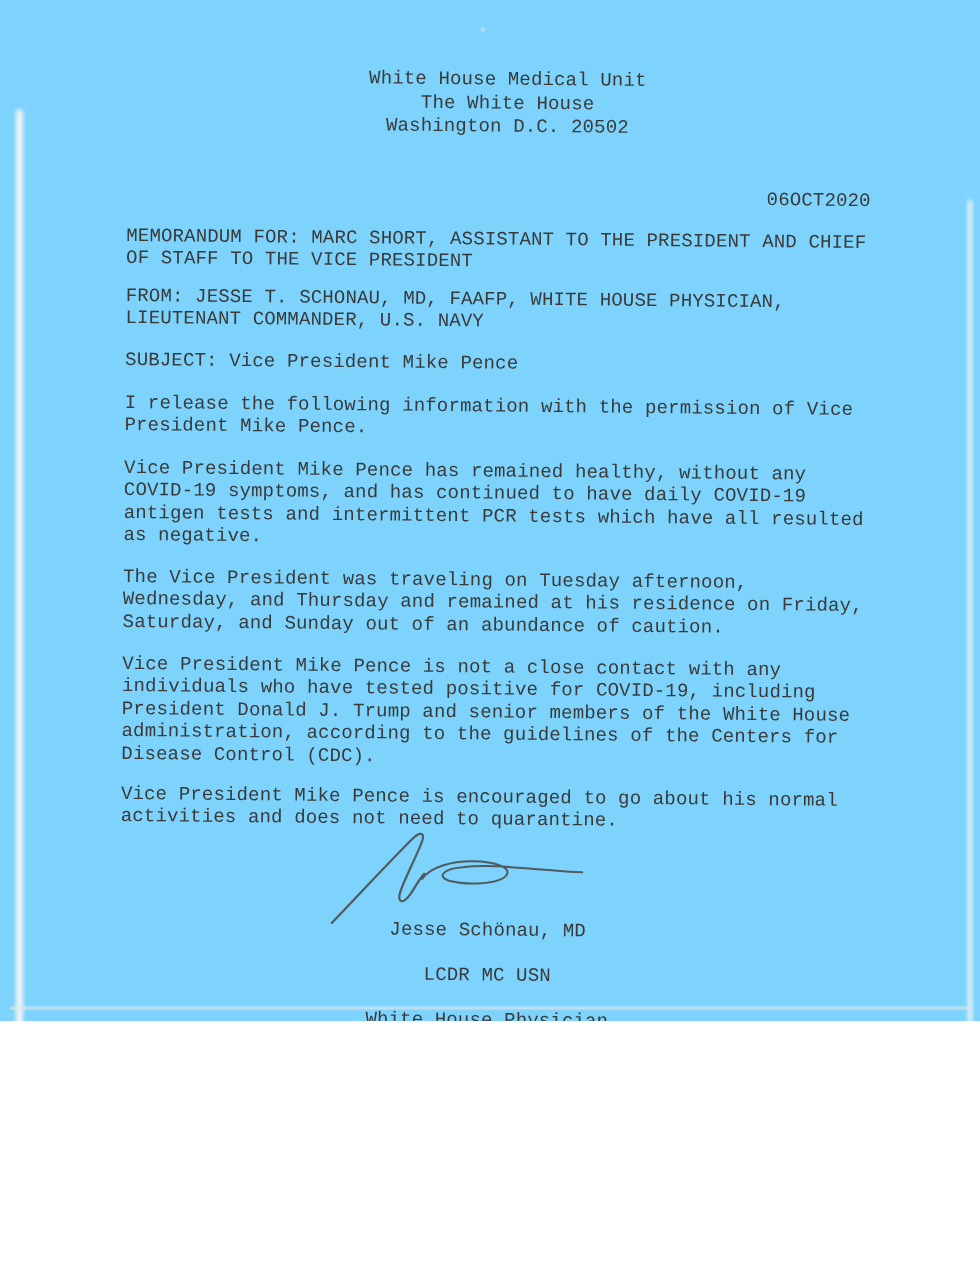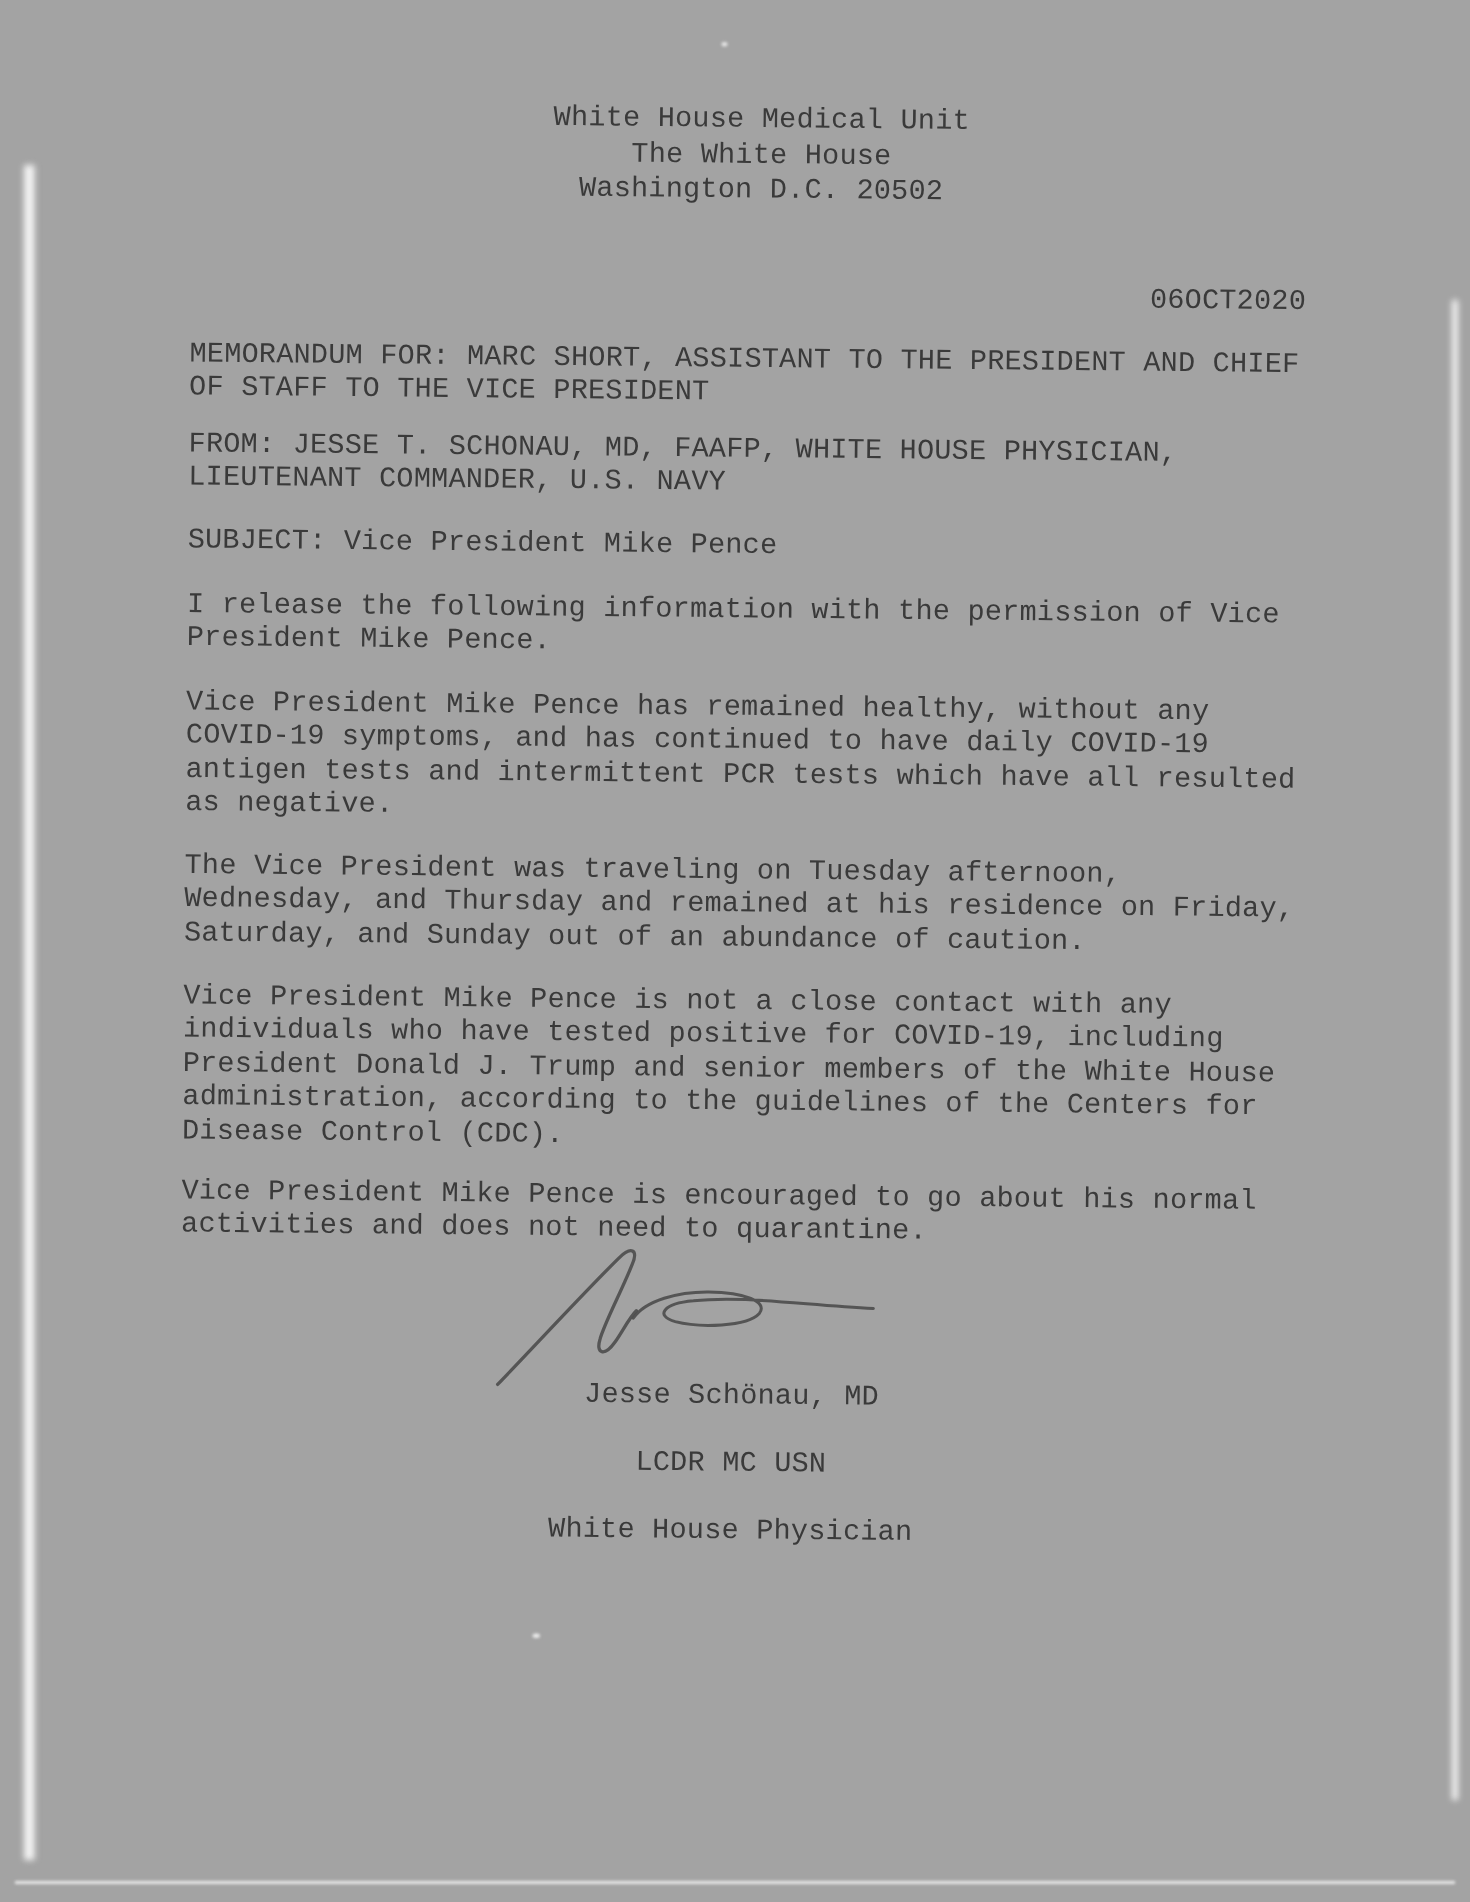--- a/index.html
+++ b/index.html
@@ -3,22 +3,22 @@
 <meta charset="utf-8">
 <style>
   html, body {
     margin: 0;
     padding: 0;
     background: #ffffff;
   }
   .page {
     position: relative;
     width: 980px;
-    height: 1268px;
-    background: #a3a3a3;
+    height: 1021px;
+    background: #7dd3fc;
     overflow: hidden;
     font-family: "Liberation Mono", "DejaVu Sans Mono", monospace;
     color: #3a3a3a;
   }
   .content {
     position: absolute;
     inset: 0;
     transform: rotate(0.55deg);
     transform-origin: 130px 480px;
   }

